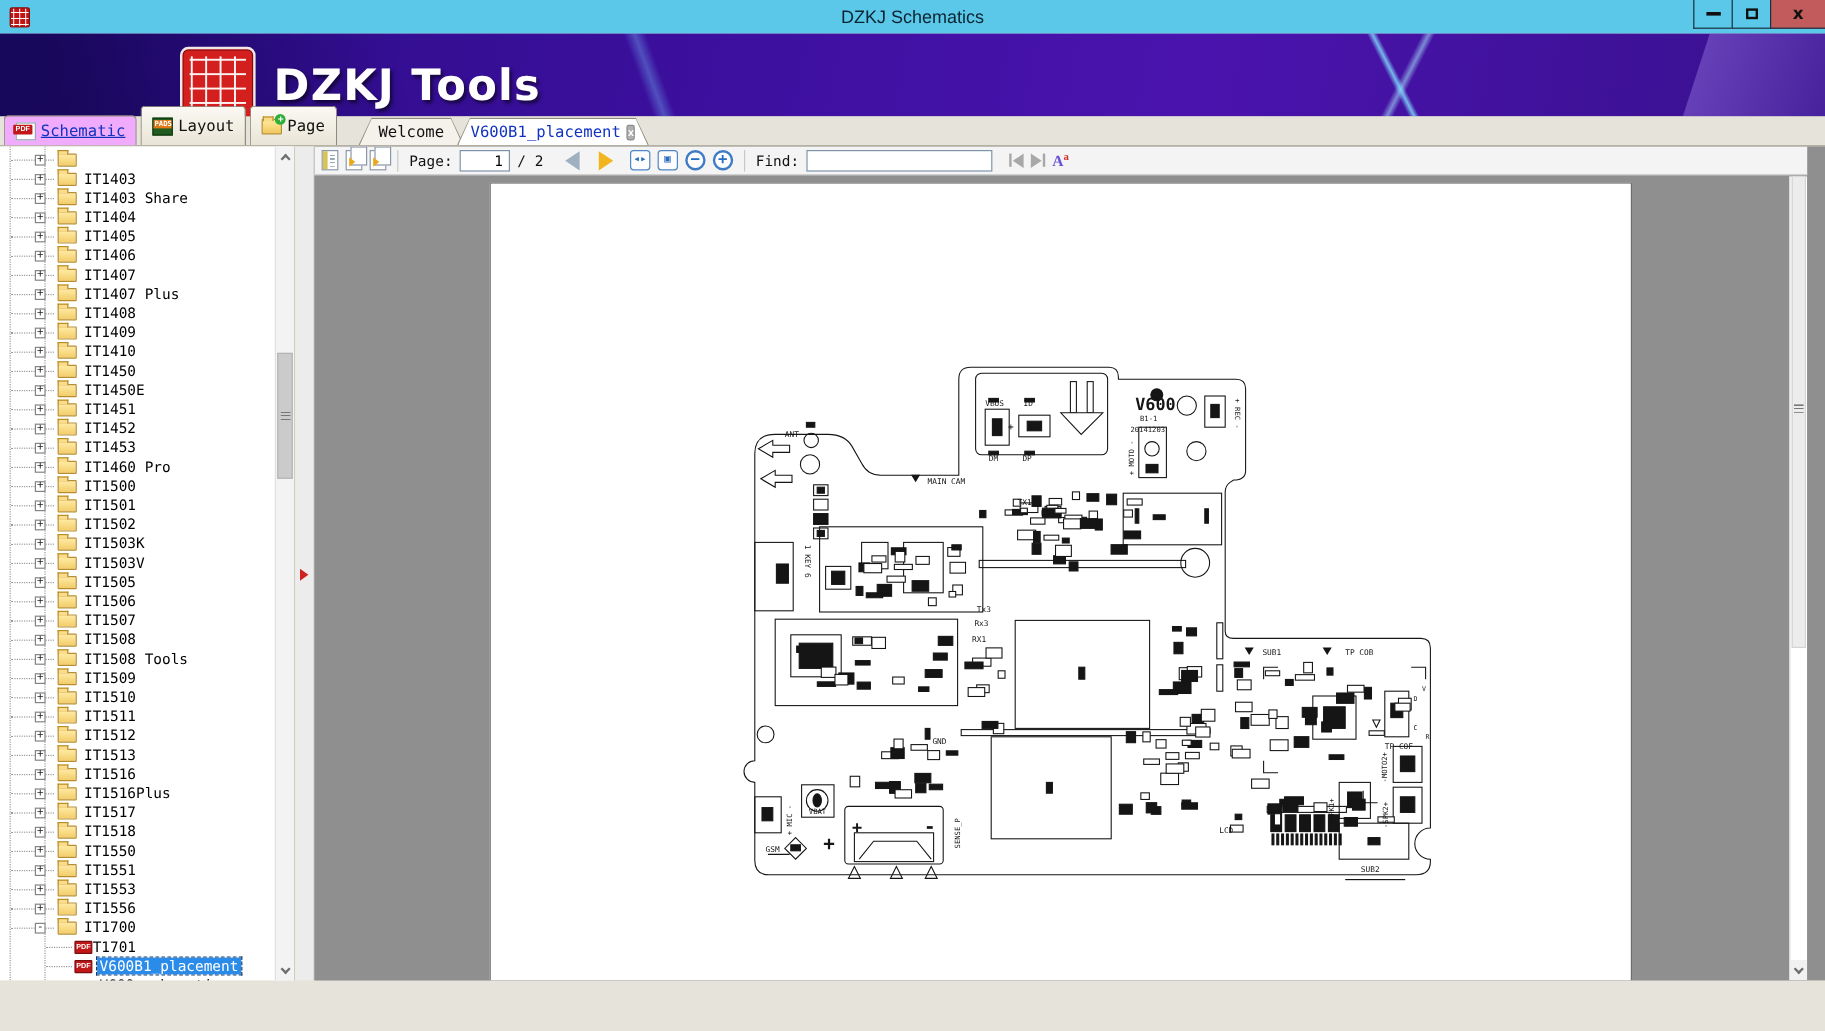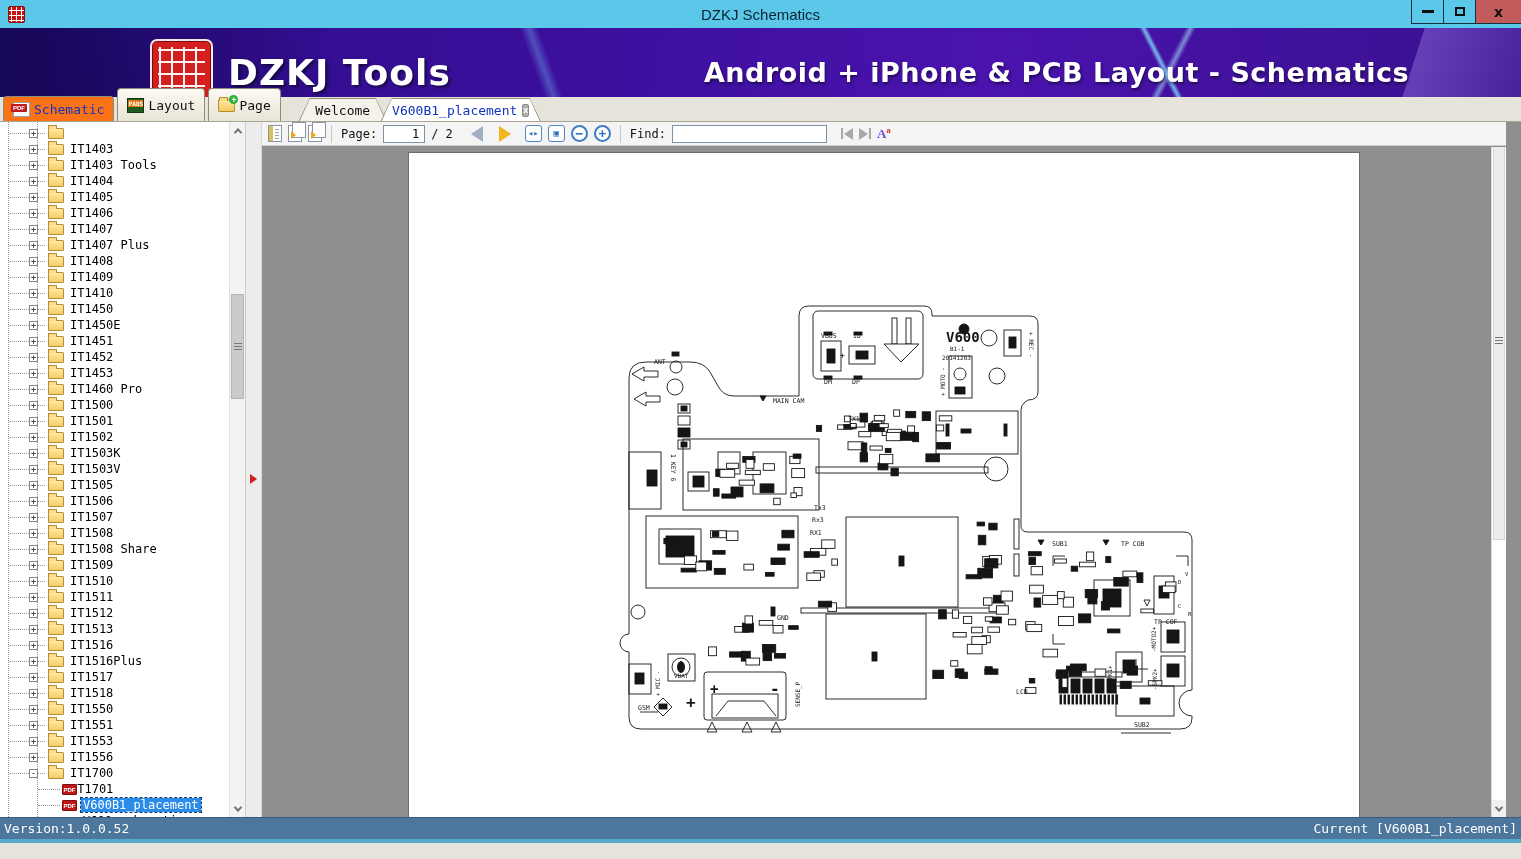--- a/index.html
+++ b/index.html
@@ -39,21 +39,21 @@
   .logo .logo-cjk { display:block; width:0; height:0; overflow:hidden; font-size:0; color:#fff; }
   .brand { position:absolute; left:228px; top:44px; transform:translateY(-50%); color:#fff; font-size:36px; font-weight:bold;
     letter-spacing:1px; text-shadow:2px 2px 3px rgba(0,0,0,.55); font-family:"DejaVu Sans", sans-serif; }
   .tagline { position:absolute; right:112px; top:44px; transform:translateY(-50%); color:#fff; font-size:27px; font-weight:600;
     letter-spacing:.5px; text-shadow:1px 2px 3px rgba(0,0,0,.5); font-family:"DejaVu Sans", sans-serif; }
 
   
   .tabstrip { height:25px; background:#e6e3da; display:flex; align-items:flex-end; border-bottom:1px solid #a9a594; flex:0 0 auto; position:relative; }
   .mtab { height:33px; display:flex; align-items:center; gap:4px; padding:0 9px; margin-left:3px; border:1px solid #8f8c7c; border-bottom:none;
     border-radius:4px 4px 0 0; background:linear-gradient(#fbf9f3,#e8e4d6); font-family:"DejaVu Sans Mono", monospace; font-size:13px; color:#111; }
-  .mtab.active { background:#f97316; height:25px; color:#1233c0; position:relative; z-index:2; }
+  .mtab.active { background:#f0abfc; height:25px; color:#1233c0; position:relative; z-index:2;text-decoration:underline; }
   .pdf-doc-icon { width:17px; height:15px; position:relative; background:#fdfdfd; border:1px solid #9aa4b0; }
   .pdf-doc-icon .badge { position:absolute; left:-3px; top:1px; background:#c01818; color:#fff; font-size:6px; font-weight:bold;
     padding:1px 2px; line-height:1; border-radius:1px; font-family:"Liberation Sans",sans-serif; }
   .pads-icon { width:17px; height:15px; background:#205c20; border:1px solid #12380f; position:relative; }
   .pads-icon .pads-txt { position:absolute; left:0; right:0; top:1px; background:#e07818; color:#fff; font-size:6px; font-weight:bold; text-align:center; line-height:1.2; }
   .share-icon { width:17px; height:13px; position:relative; background:linear-gradient(#ffe9a0,#f0c95e); border:1px solid #b98e2f; border-radius:1px; }
   .share-icon::before { content:""; position:absolute; left:0; top:-3px; width:7px; height:3px; background:#f7dc86; border:1px solid #b98e2f; border-bottom:none; }
   .share-icon .plus-badge { position:absolute; right:-4px; top:-5px; width:9px; height:9px; background:#2fae3a; border-radius:50%;
     color:#fff; font-size:8px; line-height:9px; text-align:center; font-weight:bold; }
   .doctabs { display:flex; align-items:flex-end; margin-left:18px; height:25px; }
@@ -162,21 +162,20 @@
   <div class="banner">
     <div class="shade"></div>
     <div class="streak1"></div>
     <div class="streak2"></div>
     <div class="streak3"></div>
     <div class="logo">
       <div class="logo-art"></div>
       <span class="logo-cjk">东震科技</span>
     </div>
     <div class="brand">DZKJ Tools</div>
-    <div class="tagline">Android + iPhone &amp; PCB Layout - Schematics</div>
   </div>
 
   <div class="tabstrip">
     <div class="mtab active">
       <span class="pdf-doc-icon">
           <span class="badge">PDF</span>
         </span>
       <span>Schematic</span>
     </div>
     <div class="mtab">
@@ -219,21 +218,21 @@
             <span class="exp">+</span>
             <span class="hd h2"></span>
             <span class="fold"></span>
             <span class="tlab">IT1403</span>
           </div>
           <div class="trow">
             <span class="hd h1"></span>
             <span class="exp">+</span>
             <span class="hd h2"></span>
             <span class="fold"></span>
-            <span class="tlab">IT1403 Tools</span>
+            <span class="tlab">IT1403 Share</span>
           </div>
           <div class="trow">
             <span class="hd h1"></span>
             <span class="exp">+</span>
             <span class="hd h2"></span>
             <span class="fold"></span>
             <span class="tlab">IT1404</span>
           </div>
           <div class="trow">
             <span class="hd h1"></span>
@@ -387,21 +386,21 @@
             <span class="exp">+</span>
             <span class="hd h2"></span>
             <span class="fold"></span>
             <span class="tlab">IT1508</span>
           </div>
           <div class="trow">
             <span class="hd h1"></span>
             <span class="exp">+</span>
             <span class="hd h2"></span>
             <span class="fold"></span>
-            <span class="tlab">IT1508 Share</span>
+            <span class="tlab">IT1508 Tools</span>
           </div>
           <div class="trow">
             <span class="hd h1"></span>
             <span class="exp">+</span>
             <span class="hd h2"></span>
             <span class="fold"></span>
             <span class="tlab">IT1509</span>
           </div>
           <div class="trow">
             <span class="hd h1"></span>
@@ -993,18 +992,14 @@
               <span class="grip"></span>
             </div>
           <div class="sbtn down">
               <span class="chev down"></span>
             </div>
         </div>
       </div>
     </div>
   </div>
 
-  <div class="statusbar">
-    <span>Version:1.0.0.52</span>
-    <span>Current [V600B1_placement]</span>
-  </div>
 
 </div>
 
 </body></html>

